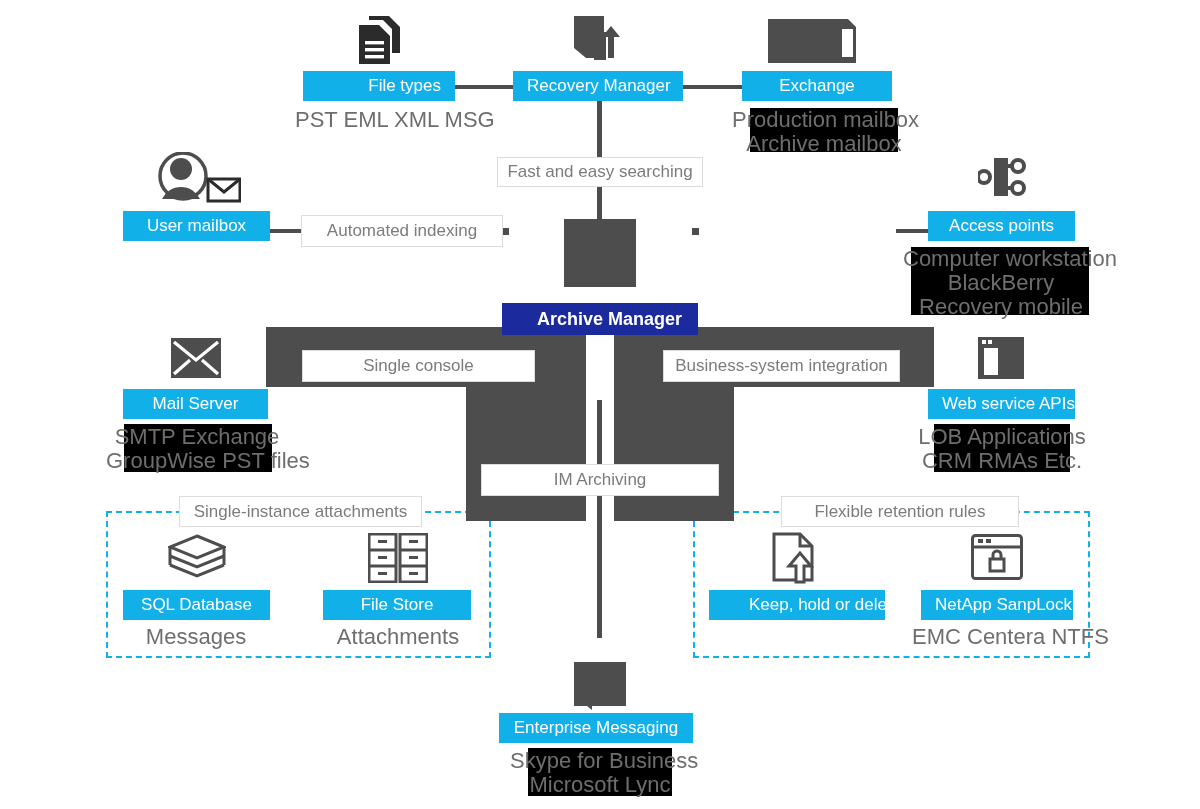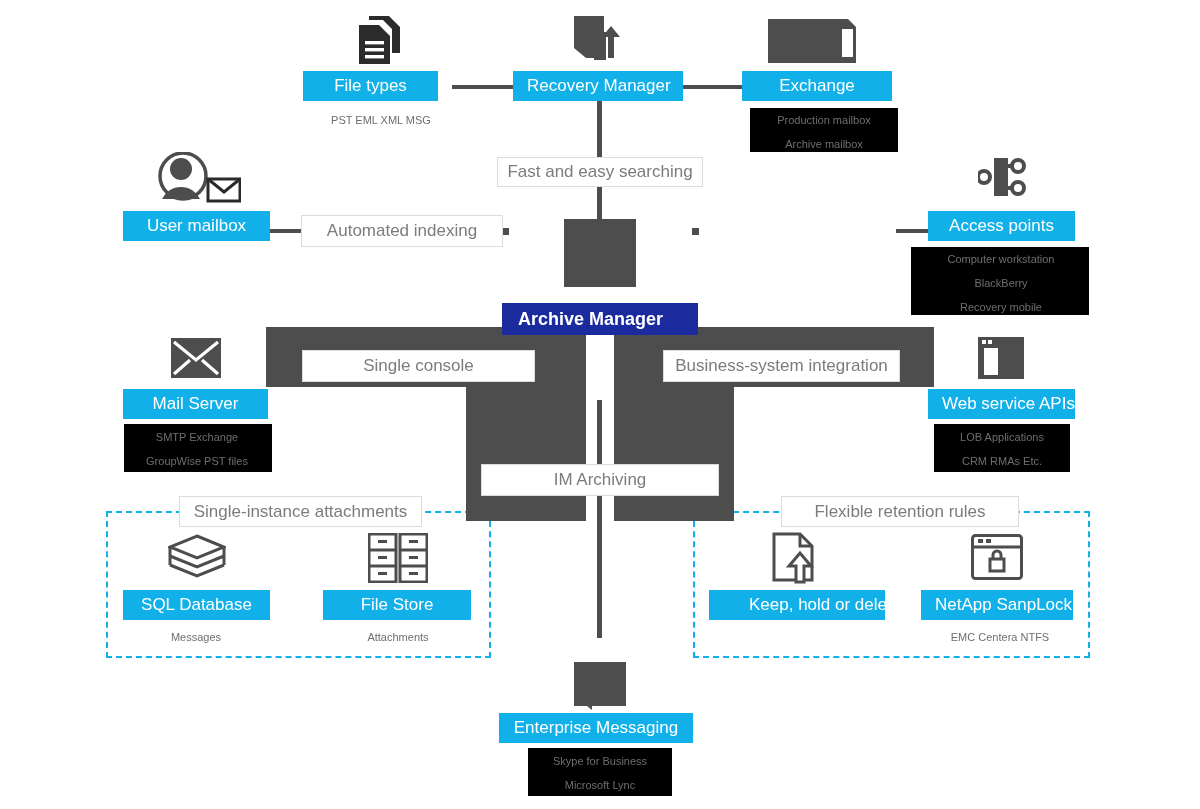--- a/index.html
+++ b/index.html
@@ -28,21 +28,21 @@
   }
   
   .blue-label{
     position:absolute;
     background:#1b2a9c;
     color:#ffffff;
     font-size:18px;
     font-weight:bold;
     line-height:32px;
     height:32px;
-    text-align:left;
+    text-align:right;
     white-space:nowrap;
     padding:0 16px;
     box-sizing:border-box;
     z-index:40;
   }
   
   .white-box{
     position:absolute;
     background:#ffffff;
     border:1px solid #dcdcdc;
@@ -52,21 +52,21 @@
     align-items:center;
     justify-content:center;
     white-space:nowrap;
     box-sizing:border-box;
     z-index:35;
   }
   
   .sub-cap{
     position:absolute;
     color:#6e6e6e;
-    font-size:11px;
+    font-size:22px;
     line-height:24px;
     text-align:center;
     white-space:nowrap;
     z-index:26;
   }
   .black-band{
     position:absolute;
     background:#000000;
     z-index:25;
   }
@@ -280,21 +280,21 @@
 
   <div class="white-box" style="left:497px;top:157px;width:206px;height:30px;">Fast and easy searching</div>
   <div class="white-box" style="left:301px;top:215px;width:202px;height:32px;">Automated indexing</div>
   <div class="white-box" style="left:302px;top:350px;width:233px;height:32px;">Single console</div>
   <div class="white-box" style="left:663px;top:350px;width:237px;height:32px;">Business-system integration</div>
   <div class="white-box" style="left:481px;top:464px;width:238px;height:32px;">IM Archiving</div>
 
   <div class="white-box" style="left:179px;top:496px;width:243px;height:31px;text-align:right;">Single-instance attachments</div>
   <div class="white-box" style="left:781px;top:496px;width:238px;height:31px;">Flexible retention rules</div>
 
-  <div class="cyan-label" style="left:303px;top:71px;width:135px;">File types</div>
+  <div class="cyan-label" style="left:303px;top:71px;width:152px;text-align:right;">File types</div>
   <div class="cyan-label" style="left:513px;top:71px;width:170px;">Recovery Manager</div>
   <div class="cyan-label" style="left:742px;top:71px;width:150px;">Exchange</div>
 
   <div class="cyan-label" style="left:123px;top:211px;width:147px;">User mailbox</div>
   <div class="cyan-label" style="left:928px;top:211px;width:147px;">Access points</div>
 
   <div class="cyan-label" style="left:123px;top:389px;width:145px;">Mail Server</div>
   <div class="cyan-label" style="left:928px;top:389px;width:147px;">Web service APIs</div>
 
   <div class="cyan-label" style="left:123px;top:590px;width:147px;">SQL Database</div>

